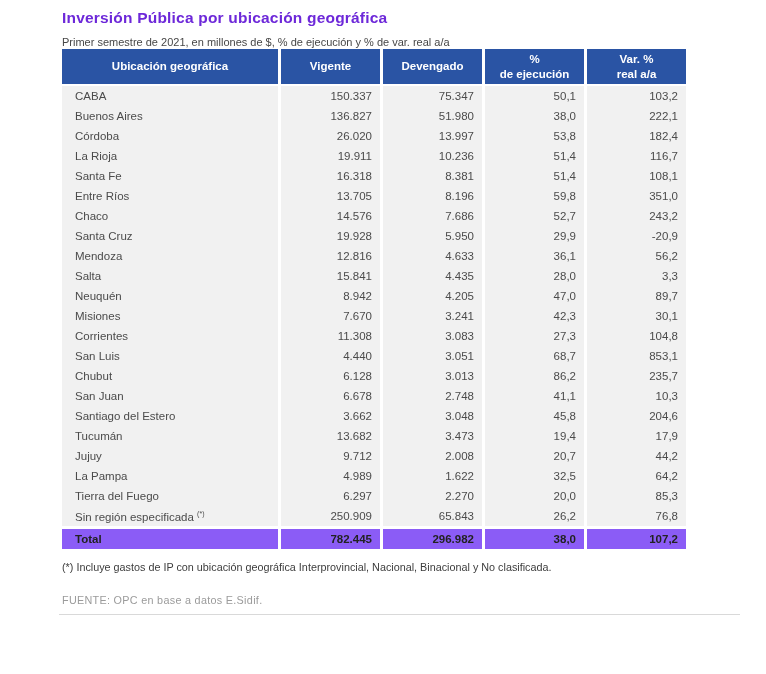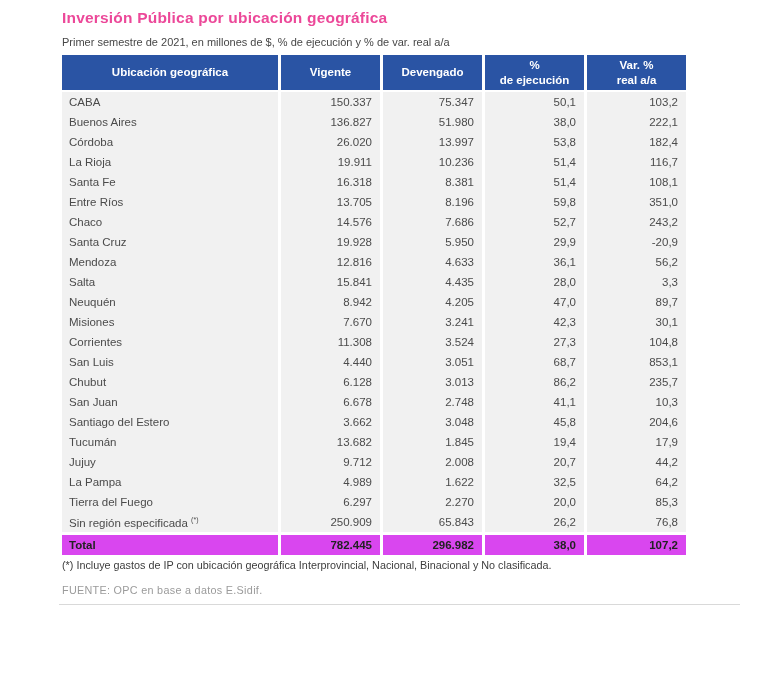--- a/index.html
+++ b/index.html
@@ -9,30 +9,30 @@
     font-family: "Liberation Sans", sans-serif;
   }
   .page {
     position: relative;
     width: 766px;
     height: 674px;
     background: #ffffff;
     padding: 9px 0 0 62px;
   }
   .title {
-    color: #ec4899;
+    color: #6d28d9;
     font-size: 15.5px;
     font-weight: 700;
     letter-spacing: 0.2px;
     margin-bottom: 9px;
   }
   .subtitle {
     color: #474747;
     font-size: 11px;
-    margin-bottom: 7px;
+    margin-bottom: 1px;
   }
   table.data-table {
     border-collapse: separate;
     border-spacing: 3px 0;
     margin-left: -3px;
     table-layout: fixed;
   }
   table.data-table th, table.data-table td {
     font-size: 11.5px;
   }
@@ -49,38 +49,38 @@
   th .hl { display: block; }
   col.c-label { width: 216px; }
   col.c-num   { width: 99px; }
   tbody td {
     background: #f1f1f1;
     color: #4b4b4b;
     height: 20px;
     white-space: nowrap;
     overflow: hidden;
   }
-  td.label { text-align: left; padding-left: 7px; }
+  td.label { text-align: left; padding-left: 13px; }
   td.num   { text-align: right; padding-right: 8px; }
   tbody td sup { font-size: 7px; }
   tfoot td {
-    background: #d946ef;
+    background: #8b5cf6;
     color: #222222;
     font-weight: 700;
     height: 23px;
     border-top: 3px solid #ffffff;
     font-size: 12px;
   }
   .footnote {
-    margin-top: 4px;
+    margin-top: 12px;
     color: #3d3d3d;
     font-size: 10.8px;
   }
   .source {
-    margin-top: 13px;
+    margin-top: 21px;
     color: #9b9b9b;
     font-size: 10.8px;
     letter-spacing: 0.3px;
   }
   .bottom-rule {
     border: none;
     border-top: 1px solid #d9d9d9;
     width: 681px;
     margin-top: 8px;
     margin-left: -3px;
@@ -208,21 +208,21 @@
         <tr>
           <td class="label">Misiones</td>
           <td class="num">7.670</td>
           <td class="num">3.241</td>
           <td class="num">42,3</td>
           <td class="num">30,1</td>
         </tr>
         <tr>
           <td class="label">Corrientes</td>
           <td class="num">11.308</td>
-          <td class="num">3.524</td>
+          <td class="num">3.083</td>
           <td class="num">27,3</td>
           <td class="num">104,8</td>
         </tr>
         <tr>
           <td class="label">San Luis</td>
           <td class="num">4.440</td>
           <td class="num">3.051</td>
           <td class="num">68,7</td>
           <td class="num">853,1</td>
         </tr>
@@ -243,21 +243,21 @@
         <tr>
           <td class="label">Santiago del Estero</td>
           <td class="num">3.662</td>
           <td class="num">3.048</td>
           <td class="num">45,8</td>
           <td class="num">204,6</td>
         </tr>
         <tr>
           <td class="label">Tucumán</td>
           <td class="num">13.682</td>
-          <td class="num">1.845</td>
+          <td class="num">3.473</td>
           <td class="num">19,4</td>
           <td class="num">17,9</td>
         </tr>
         <tr>
           <td class="label">Jujuy</td>
           <td class="num">9.712</td>
           <td class="num">2.008</td>
           <td class="num">20,7</td>
           <td class="num">44,2</td>
         </tr>

